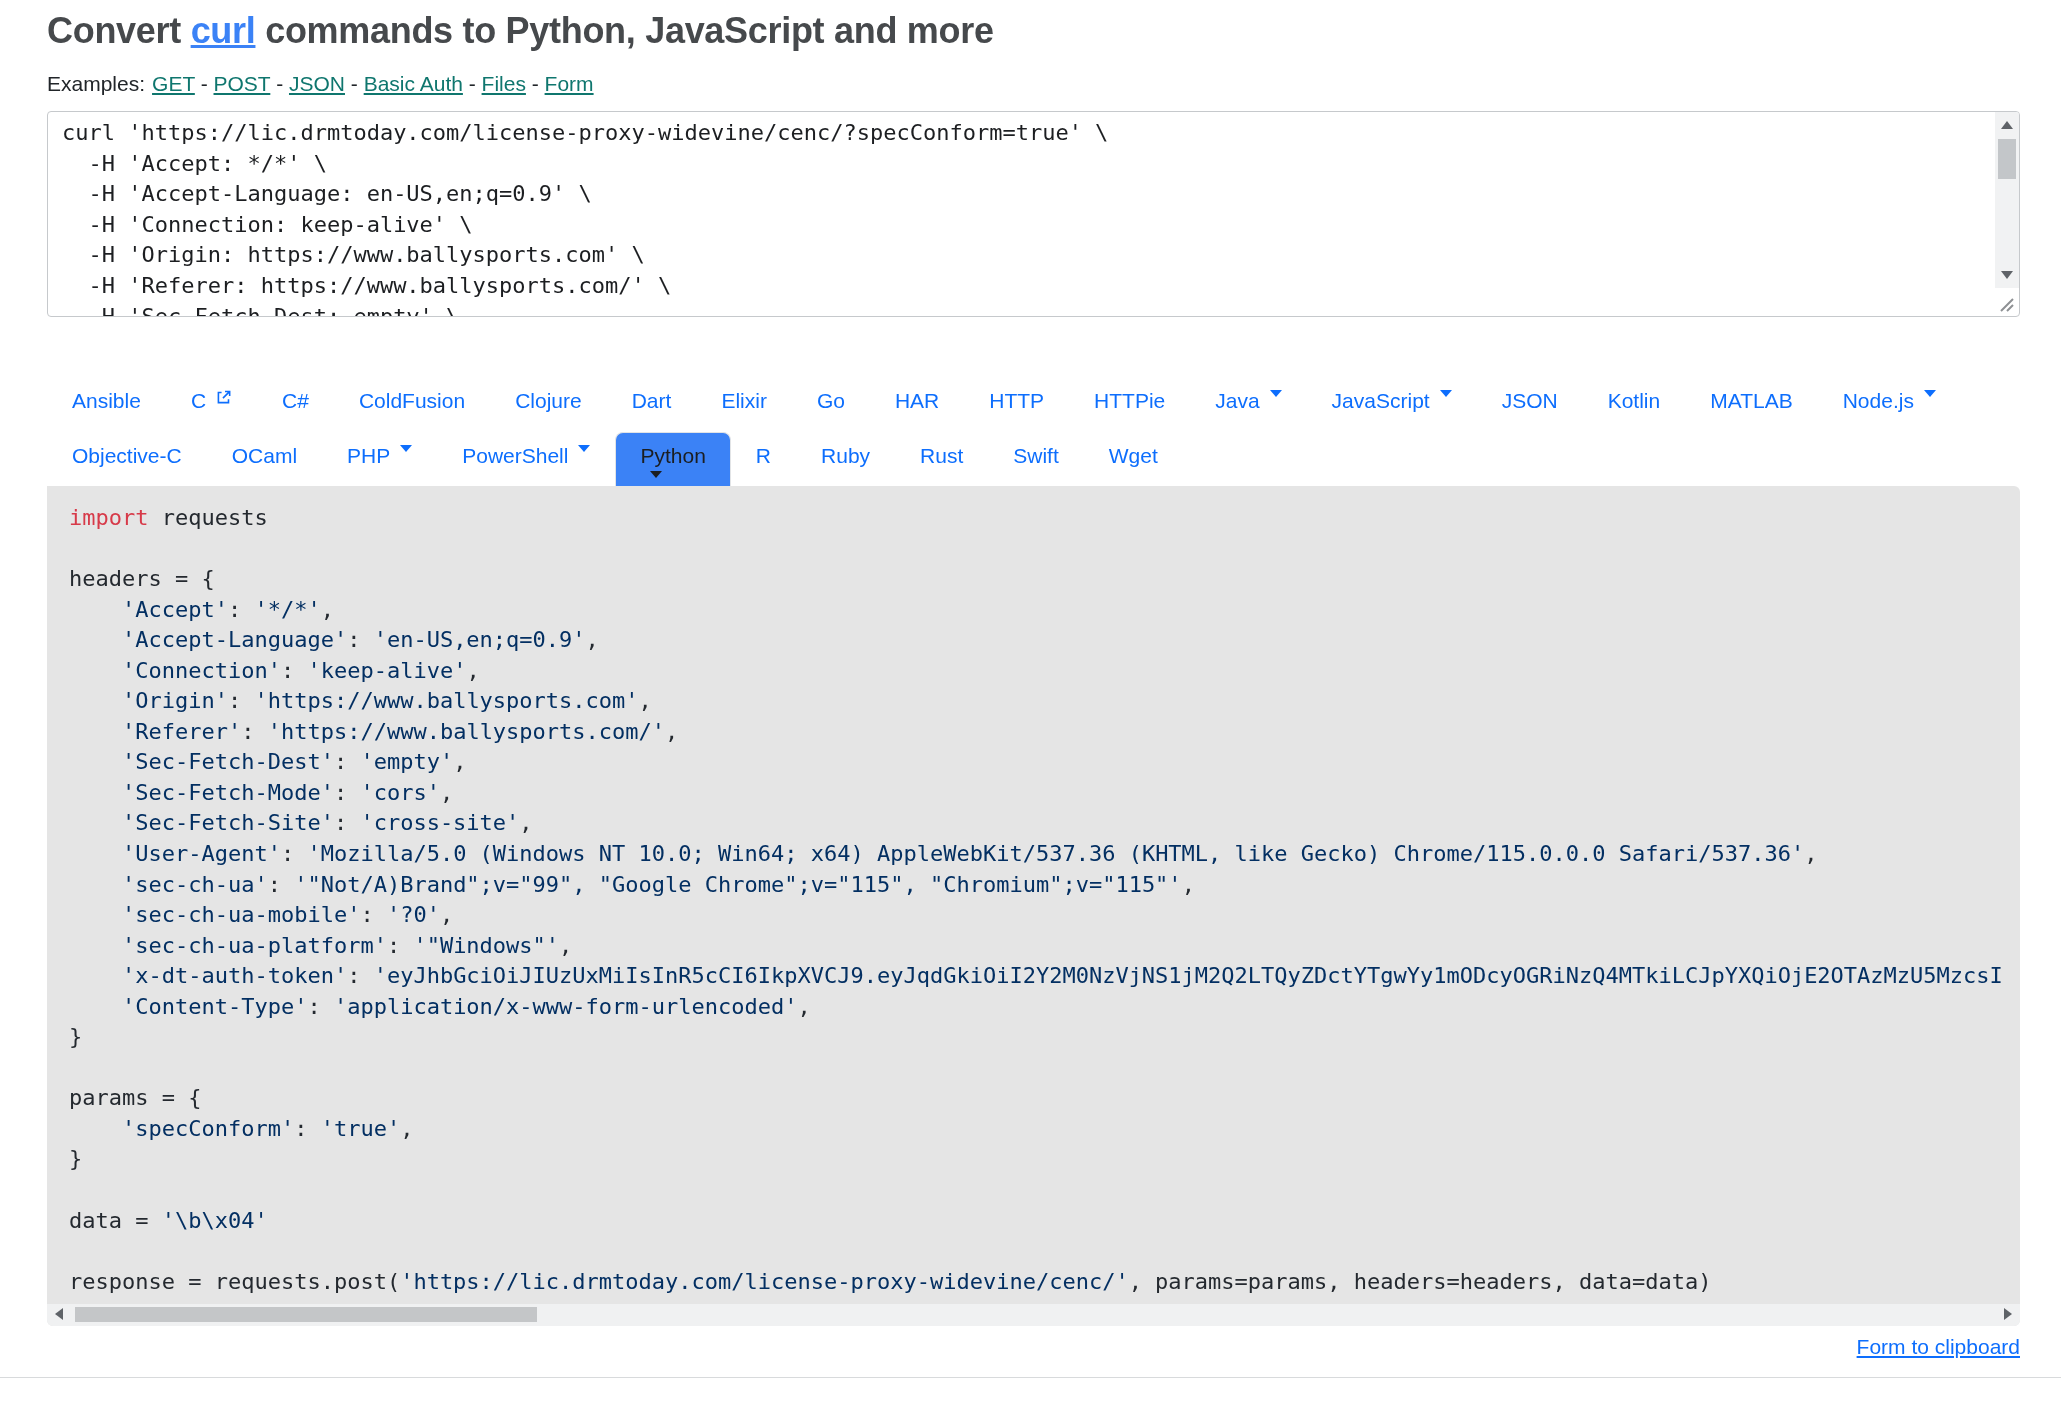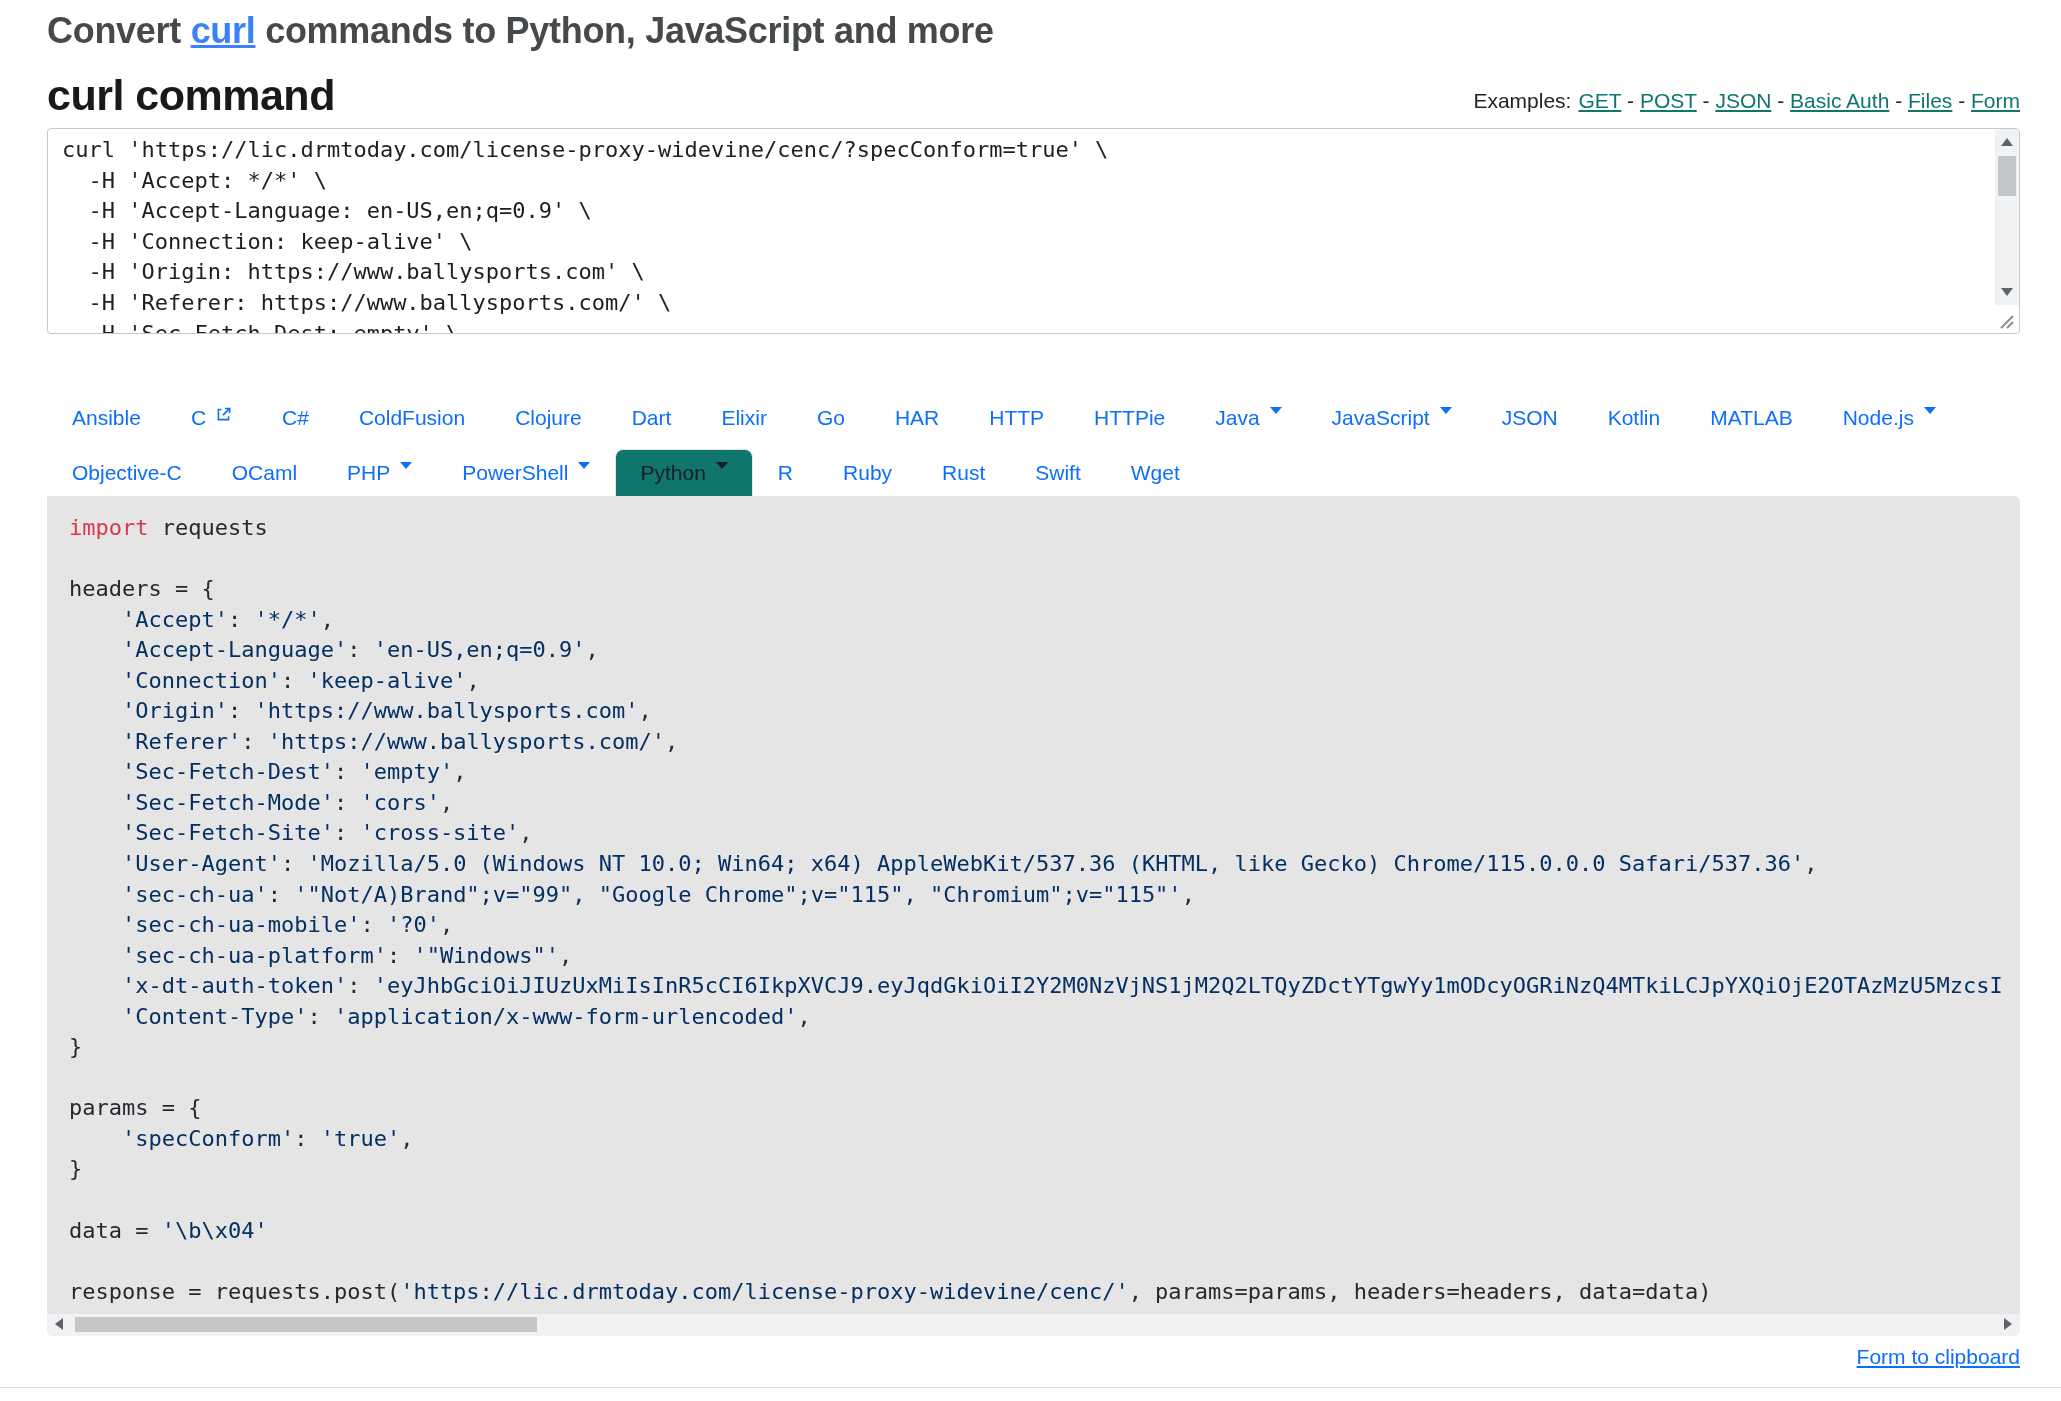--- a/index.html
+++ b/index.html
@@ -33,21 +33,21 @@
   .v-thumb{position:absolute;left:3px;top:27px;width:18px;height:40px;background:#c3c6c9;}
   .resize-grip{position:absolute;right:3px;bottom:2px;width:22px;height:22px;}
 
   
   .tabs{margin-top:60px;}
   .tab-row{display:flex;align-items:stretch;flex-wrap:nowrap;}
   .tab-row2{margin-top:8px;}
   .tab{display:flex;padding:10px 24px;font-size:21px;line-height:26px;
     color:#0d6efd;text-decoration:none;border:1px solid transparent;border-bottom:none;
     border-radius:8px 8px 0 0;white-space:nowrap;}
-  .tab.active{background:#0f766e;border-color:#e2e4e6;color:#1b1e21;}
+  .tab.active{background:#3b82f6;border-color:#e2e4e6;color:#1b1e21;flex-direction:column;}
   .ext-icon{display:inline-flex;margin-left:9px;position:relative;top:1px;}
   .caret{display:inline-block;margin-left:10px;width:0;height:0;position:relative;top:2px;
     border-left:6px solid transparent;border-right:6px solid transparent;border-top:7px solid currentColor;}
 
   
   .code-panel{position:relative;background:#e5e5e5;height:840px;overflow:hidden;border-radius:0 6px 6px 6px;}
   .code-panel pre{margin:0;padding:17px 0 0 22px;white-space:pre;
     font-family:"DejaVu Sans Mono",monospace;font-size:22px;line-height:30.55px;color:#24292f;}
   .tok-k{color:#d73a49;}
   .tok-s{color:#032f62;}
@@ -64,21 +64,20 @@
   hr.page-divider{border:none;border-top:1px solid #d8dadc;margin:18px 0 0;}
 </style>
 </head>
 <body>
 
 <div class="container">
 
   <h3 class="page-title"><span>Convert </span><a href="#">curl</a><span> commands to Python, JavaScript and more</span></h3>
 
   <div class="head-row">
-    <h1 class="curl-heading">curl command</h1>
     <div class="examples">
       <span class="ex-label">Examples:</span><span><a class="ex-link" href="#">GET</a><span class="ex-sep"> - </span><a class="ex-link" href="#">POST</a><span class="ex-sep"> - </span><a class="ex-link" href="#">JSON</a><span class="ex-sep"> - </span><a class="ex-link" href="#">Basic Auth</a><span class="ex-sep"> - </span><a class="ex-link" href="#">Files</a><span class="ex-sep"> - </span><a class="ex-link" href="#">Form</a></span>
     </div>
   </div>
 
   <div class="curl-box">
     <pre>curl 'https://lic.drmtoday.com/license-proxy-widevine/cenc/?specConform=true' \
   -H 'Accept: */*' \
   -H 'Accept-Language: en-US,en;q=0.9' \
   -H 'Connection: keep-alive' \

